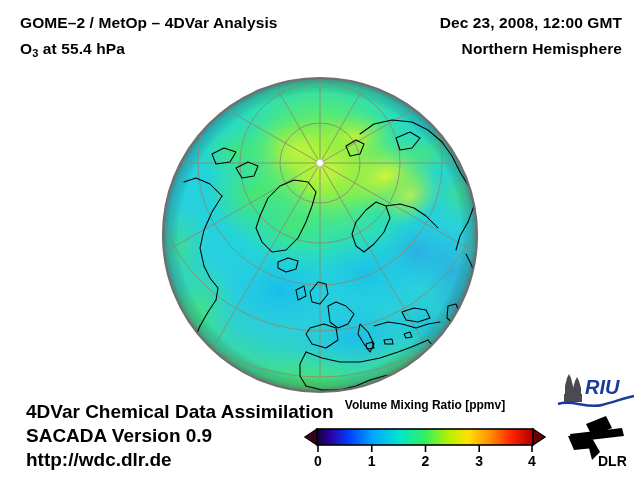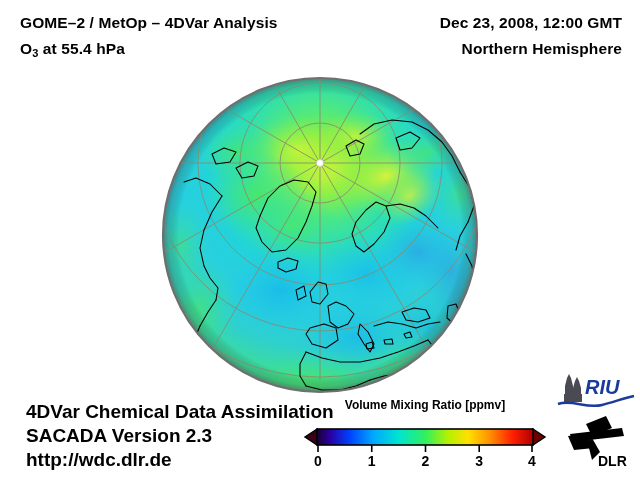--- a/index.html
+++ b/index.html
@@ -235,21 +235,21 @@
         <path d="M292 252 L302 258 L308 268"></path>
       </g>
 
       <circle cx="160" cy="159" r="157" fill="none" stroke="#6f6f6f" stroke-width="2.2"></circle>
 
       <circle cx="160" cy="87" r="3.4" fill="#ffffff" stroke="#cfcfcf" stroke-width="0.8"></circle>
     </svg>
   </div>
 
   <div class="foot" id="foot-1">4DVar Chemical Data Assimilation</div>
-  <div class="foot" id="foot-2">SACADA Version 2.3</div>
+  <div class="foot" id="foot-2">SACADA Version 0.9</div>
   <div class="foot" id="foot-3">http://wdc.dlr.de</div>
 
   <div id="cb-block">
     <div id="cb-title">Volume Mixing Ratio [ppmv]</div>
     <svg id="cb-svg" width="250" height="50" viewBox="0 0 250 50" xmlns="http://www.w3.org/2000/svg">
       <defs>
         <linearGradient id="cbGrad" x1="0" y1="0" x2="1" y2="0">
           <stop offset="0.000" stop-color="#1b0030"></stop>
           <stop offset="0.060" stop-color="#2a00a0"></stop>
           <stop offset="0.150" stop-color="#0040ff"></stop>

